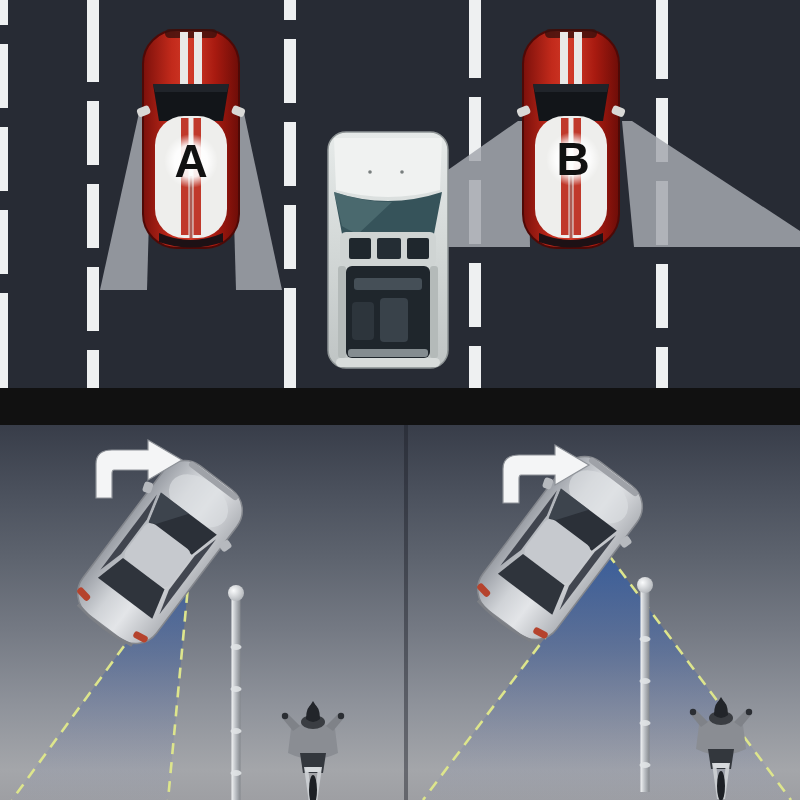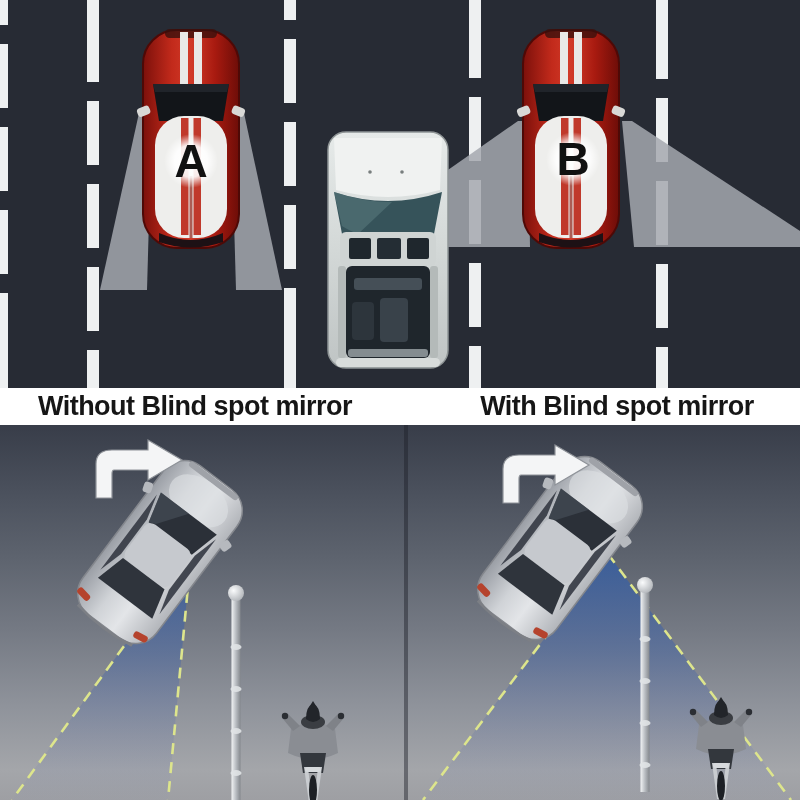--- a/index.html
+++ b/index.html
@@ -186,24 +186,20 @@
         <circle cx="191" cy="161" r="27" fill="url(#badgeGlow)"></circle>
         <text x="191" y="177" text-anchor="middle" font-family="Liberation Sans, sans-serif" font-size="46" font-weight="700" fill="#111">A</text>
       </g>
       <g>
         <circle cx="573" cy="159" r="27" fill="url(#badgeGlow)"></circle>
         <text x="573" y="175" text-anchor="middle" font-family="Liberation Sans, sans-serif" font-size="46" font-weight="700" fill="#111">B</text>
       </g>
     </svg>
   </div>
 
-  <div class="caption-band">
-    <div class="caption left">Without Blind spot mirror</div>
-    <div class="caption right">With Blind spot mirror</div>
-  </div>
 
   <div class="bottom-scene">
 
     <div class="panel left">
       <svg width="400" height="375" viewBox="0 0 400 375">
         <g>
           <polygon points="191,129 168,375 12,375" fill="url(#coneGrad)"></polygon>
           <path d="M191,129 L12,375" stroke="#dde58c" stroke-width="2.6" stroke-dasharray="11 8" fill="none"></path>
           <path d="M191,129 L168,375" stroke="#dde58c" stroke-width="2.6" stroke-dasharray="11 8" fill="none"></path>
         </g>

